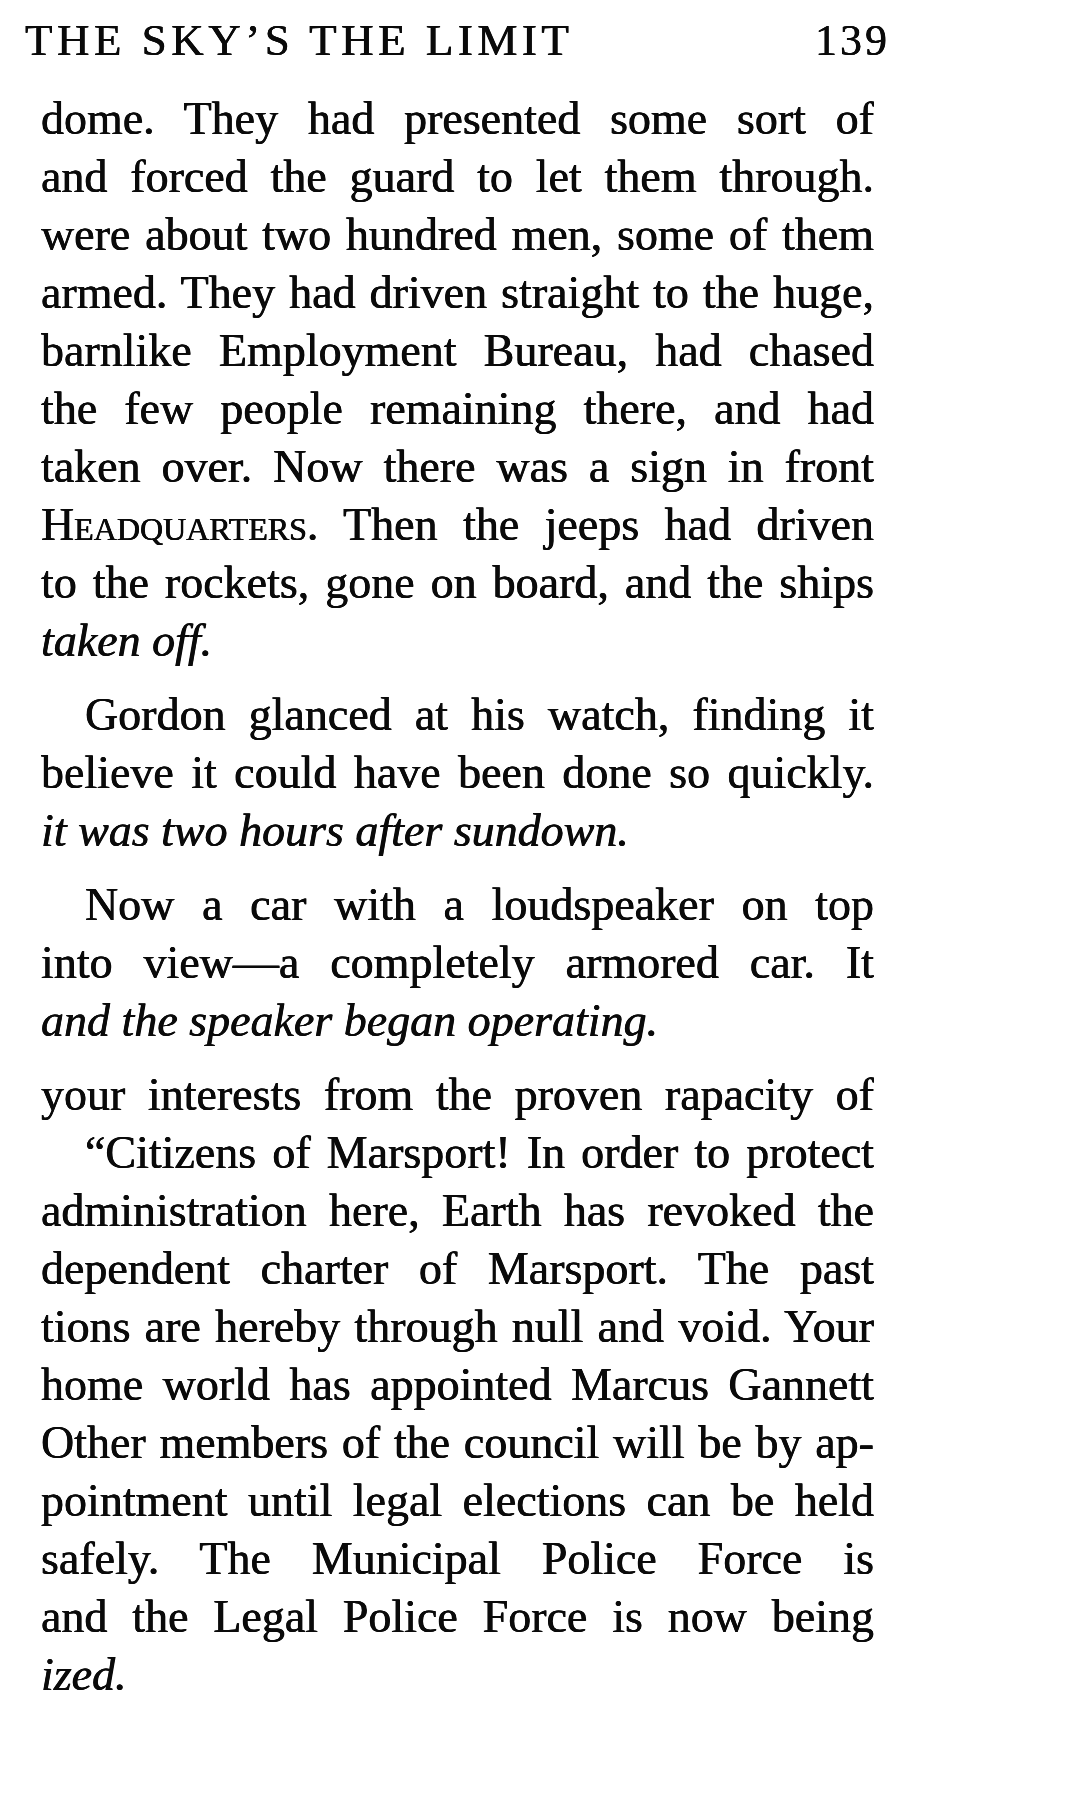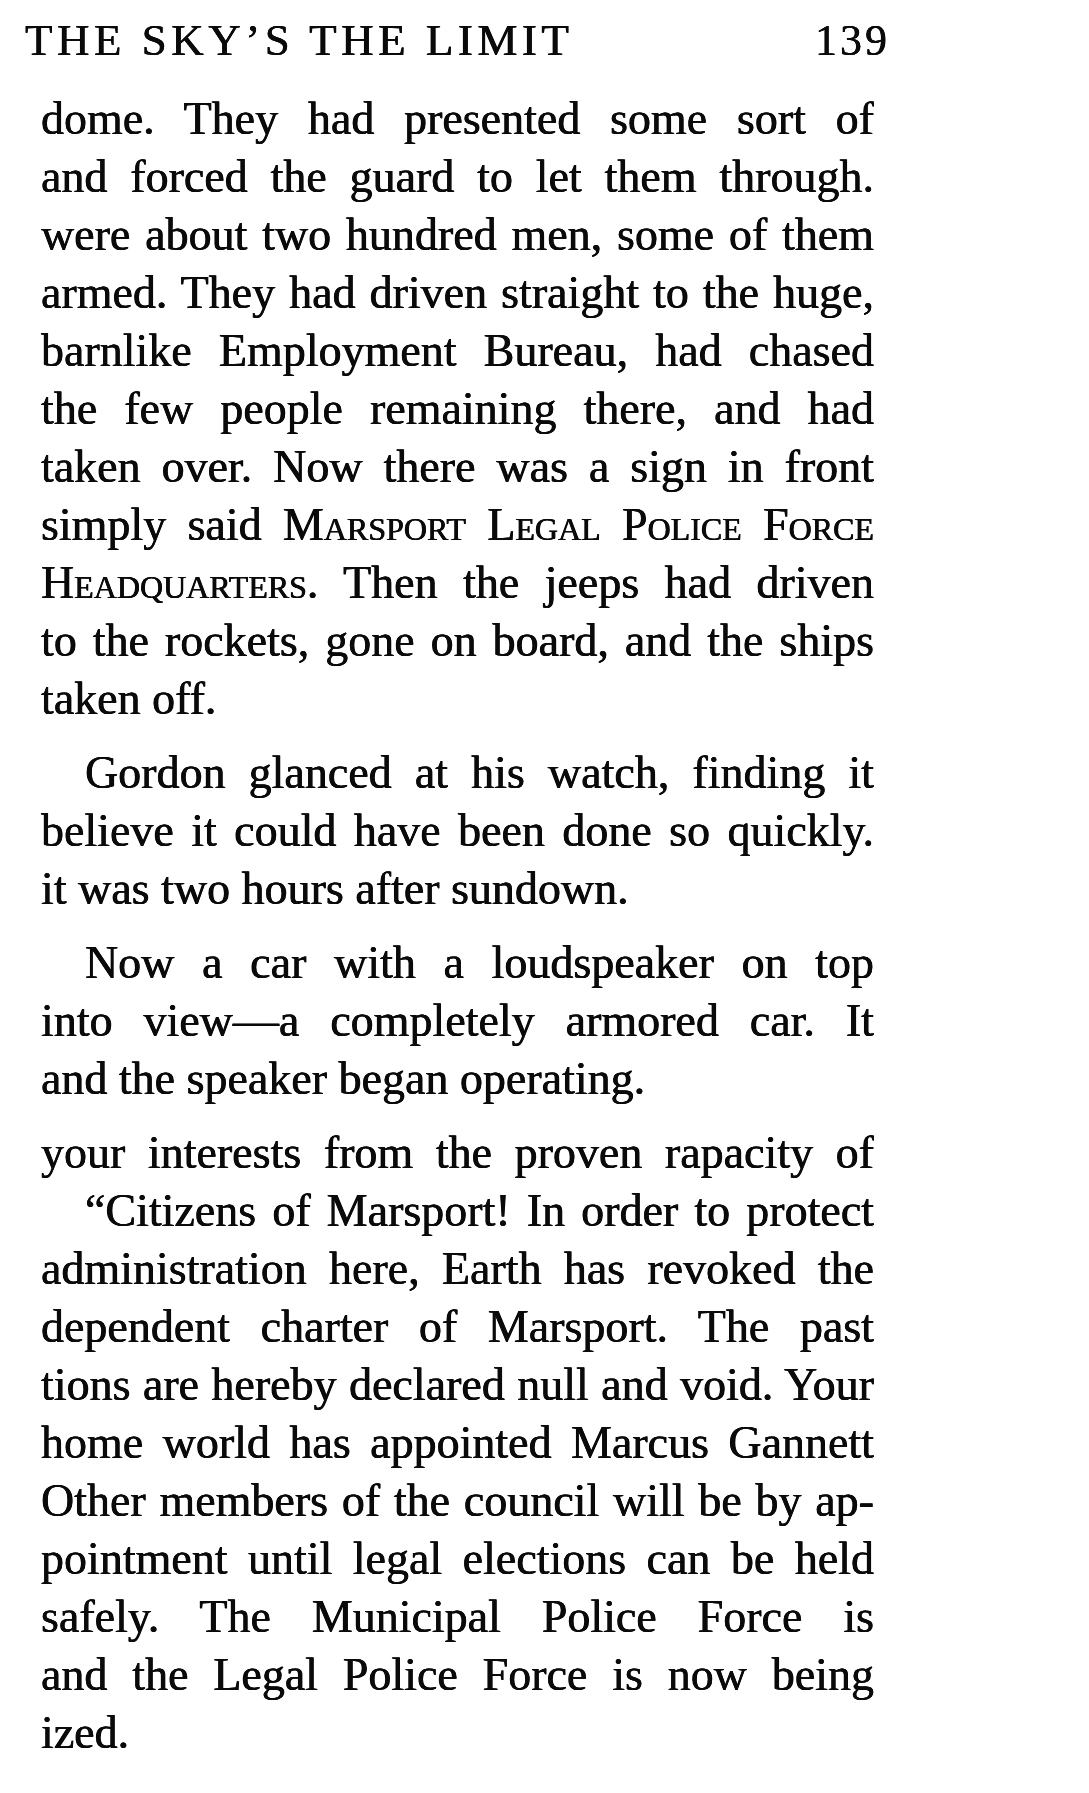--- a/index.html
+++ b/index.html
@@ -40,21 +40,21 @@
     line-height: 58px;
   }
   .para { margin: 16px; }
   .line {
     text-align: justify;
     text-align-last: justify;
     height: 58px;
     overflow: hidden;
   }
   .line.indent { padding-left: 44px; }
-  .line.last { text-align-last: left; }
+  .line.last { text-align-last: left; font-style: italic; }
   .sc { font-variant: small-caps; }
 </style>
 </head>
 <body>
 
 <div class="page">
 
   <header class="running-head">
     <span class="head-title">THE SKY’S THE LIMIT</span>
     <span class="folio">139</span>
@@ -63,21 +63,20 @@
   <main class="body-text">
 
     <div class="para">
       <div class="line">dome. They had presented some sort of paper</div>
       <div class="line">and forced the guard to let them through. There</div>
       <div class="line">were about two hundred men, some of them</div>
       <div class="line">armed. They had driven straight to the huge,</div>
       <div class="line">barnlike Employment Bureau, had chased out</div>
       <div class="line">the few people remaining there, and had simply</div>
       <div class="line">taken over. Now there was a sign in front which</div>
-      <div class="line"><span>simply said </span><span class="sc">Marsport Legal Police Force</span></div>
       <div class="line"><span class="sc">Headquarters.</span><span> Then the jeeps had driven back</span></div>
       <div class="line">to the rockets, gone on board, and the ships had</div>
       <div class="line last">taken off.</div>
     </div>
 
     <div class="para">
       <div class="line indent">Gordon glanced at his watch, finding it hard to</div>
       <div class="line">believe it could have been done so quickly. But</div>
       <div class="line last">it was two hours after sundown.</div>
     </div>
@@ -86,21 +85,21 @@
       <div class="line indent">Now a car with a loudspeaker on top rolled</div>
       <div class="line">into view—a completely armored car. It stopped,</div>
       <div class="line last">and the speaker began operating.</div>
     </div>
 
     <div class="para">
       <div class="line">your interests from the proven rapacity of the</div>
       <div class="line indent">“Citizens of Marsport! In order to protect</div>
       <div class="line">administration here, Earth has revoked the in-</div>
       <div class="line">dependent charter of Marsport. The past elec-</div>
-      <div class="line">tions are hereby declared null and void. Your</div>
+      <div class="line">tions are hereby through null and void. Your</div>
       <div class="line">home world has appointed Marcus Gannett as</div>
       <div class="line">Other members of the council will be by ap-</div>
       <div class="line">pointment until legal elections can be held</div>
       <div class="line">safely. The Municipal Police Force is disbanded,</div>
       <div class="line">and the Legal Police Force is now being organ-</div>
       <div class="line last">ized.</div>
     </div>
 
   </main>
 </div>

